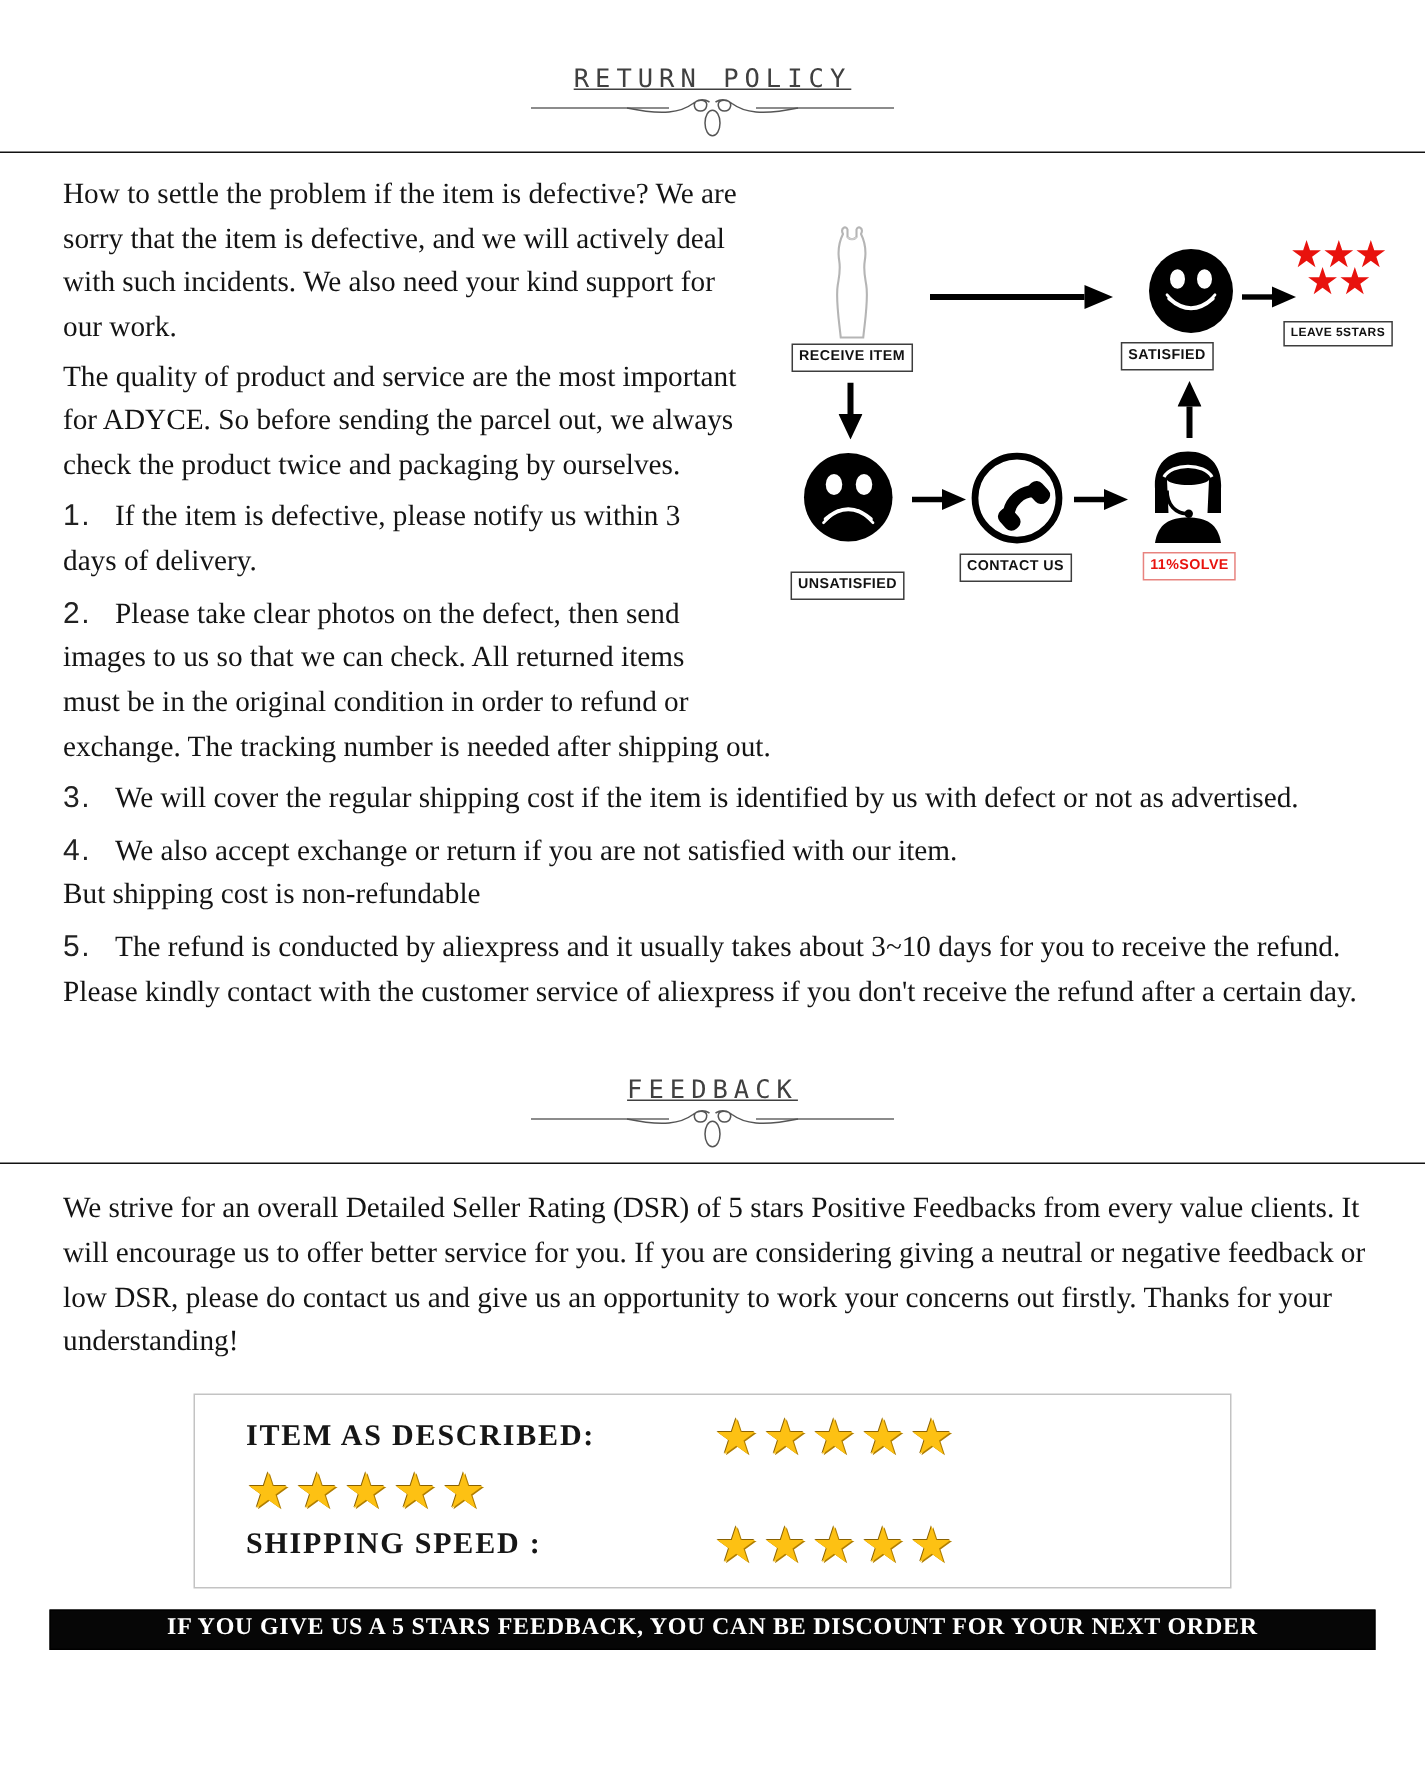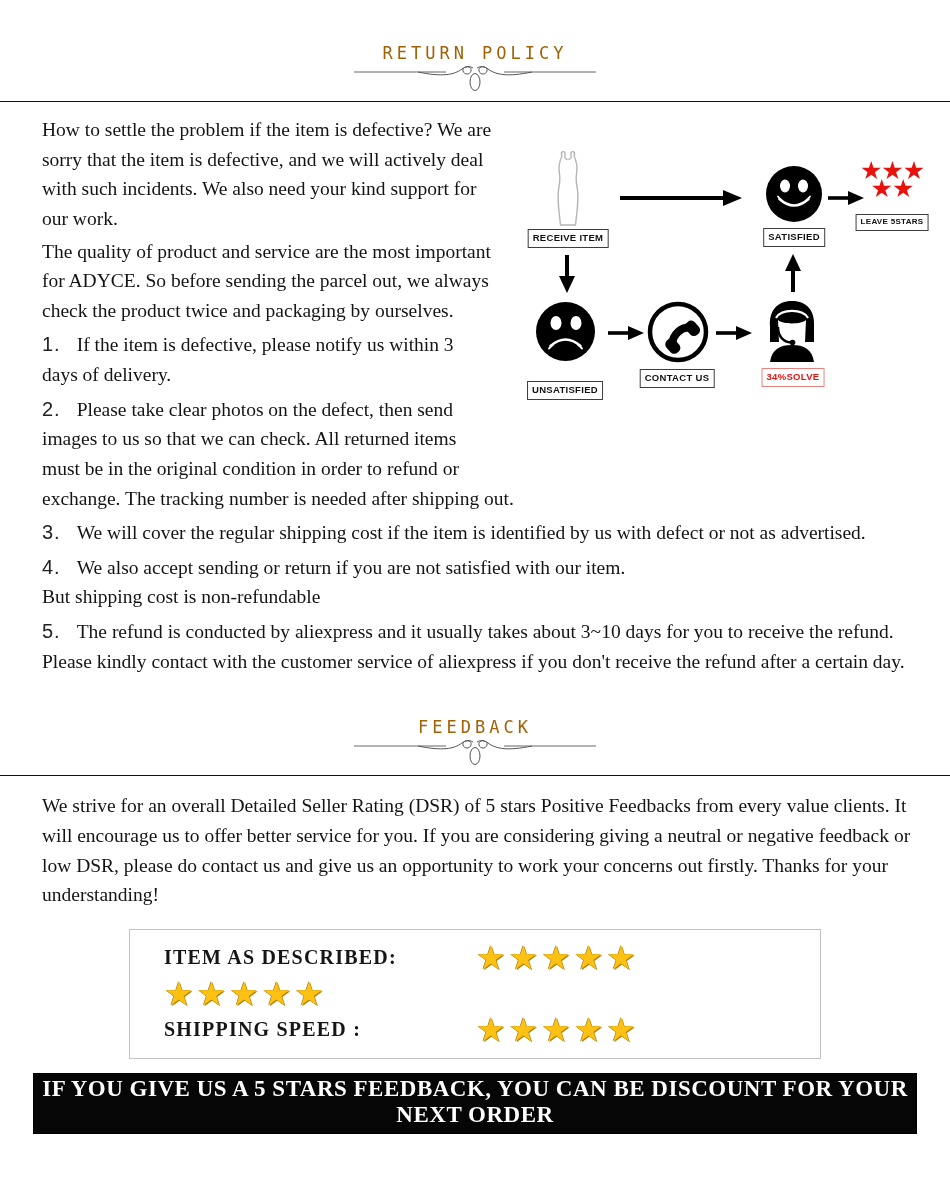--- a/index.html
+++ b/index.html
@@ -7,21 +7,21 @@
   body {
     width:950px; height:1183px; margin:0 auto; position:relative; overflow:hidden;
     font-family:"Liberation Serif", serif; color:#141414;
   }
   
   .section-header { text-align:center; }
   .section-header.first { padding-top:42px; }
   .section-header.second { clear:both; padding-top:36px; }
   .section-title {
     font-family:"DejaVu Sans Mono", monospace; font-weight:400;
-    font-size:17px; letter-spacing:4px; color:#a16207; line-height:22px;
+    font-size:17px; letter-spacing:4px; color:#404040; line-height:22px;text-decoration:underline;
   }
   .flourish { display:block; margin:1px auto 0; }
   hr.rule { border:none; border-top:1.6px solid #111; margin:8px 0 0; }
 
   
   .rp-body { padding:13px 30px 0 42px; font-size:19.5px; line-height:1.52; }
   .para { margin:0 0 3px; }
   .item { margin:4px 0; }
   .item-num {
     font-family:"Liberation Sans", sans-serif; font-size:20px; color:#222;
@@ -53,21 +53,21 @@
     width:312px; font-weight:bold; font-size:20px; letter-spacing:1.2px; color:#161616;
   }
   .rating-stars {
     font-size:33px; line-height:1; letter-spacing:3px; color:#fdc113;
     text-shadow:1px 1px 0 #b07e00, -0.5px -0.5px 0 #8a6100;
     font-family:"DejaVu Sans", sans-serif;
   }
   
   .banner {
     margin:14px 33px 0; background:#060606; color:#ffffff; text-align:center;
-    font-weight:bold; font-size:23px; letter-spacing:.5px; padding:2px 0 5px;
+    font-weight:bold; font-size:16px; letter-spacing:.5px; padding:2px 0 5px;
     border:1px solid #000;
   }
 </style>
 </head>
 <body>
 
 <div class="page">
 
   <div class="section-header first">
     <div class="section-title">RETURN POLICY</div>
@@ -98,21 +98,21 @@
         <polygon points="103,0 122,8 103,16" fill="#000"></polygon>
       </svg>
 
       <svg class="abs" style="left:269px; top:50px;" width="58" height="58" viewBox="0 0 58 58">
         <circle cx="29" cy="29" r="28" fill="#000"></circle>
         <ellipse cx="20" cy="21" rx="5" ry="6.5" fill="#fff"></ellipse>
         <ellipse cx="38" cy="21" rx="5" ry="6.5" fill="#fff"></ellipse>
         <path d="M14.5 34 Q29 47 43.5 34" fill="none" stroke="#fff" stroke-width="2.6" stroke-linecap="round"></path>
         <path d="M13 31.5 L17 36 M45 31.5 L41 36" stroke="#fff" stroke-width="1.8" stroke-linecap="round"></path>
       </svg>
-      <span class="flow-label" style="left:298px; top:113px;text-align:center;">SATISFIED</span>
+      <span class="flow-label" style="left:282px; top:113px;text-align:center;">SATISFIED</span>
 
       <svg class="abs" style="left:332px; top:75px;" width="36" height="16">
         <line x1="0" y1="8" x2="20" y2="8" stroke="#000" stroke-width="3.6"></line>
         <polygon points="20,1 36,8 20,15" fill="#000"></polygon>
       </svg>
 
       <div class="abs red-stars" style="left:396px; top:46px;">
         <span class="r1">★★★</span>
         <span class="r2">★★</span>
       </div>
@@ -153,35 +153,35 @@
       </svg>
 
       <svg class="abs" style="left:266px; top:184px;" width="60" height="64" viewBox="0 0 60 64">
         <circle cx="30" cy="27" r="15" fill="#fff"></circle>
         <path d="M30 2 C15 2 7 12 8 27 L8 43 L17 43 L16 21 C20 25.5 40 25.5 44 21 L43 43 L52 43 L52 27 C53 12 45 2 30 2 Z" fill="#000"></path>
         <path d="M16 28 C16 38 22 43 29 43.5" fill="none" stroke="#000" stroke-width="2.4"></path>
         <circle cx="30.5" cy="43.5" r="2.8" fill="#000"></circle>
         <path d="M14 19 C19 9.5 41 9.5 46 19" fill="none" stroke="#fff" stroke-width="2.2"></path>
         <path d="M8 63 C10 50 18 46 30 46 C42 46 50 50 52 63 Z" fill="#000"></path>
       </svg>
-      <span class="flow-label red" style="left:297px; top:253px;">34%SOLVE</span>
+      <span class="flow-label red" style="left:297px; top:253px;">11%SOLVE</span>
 
       <svg class="abs" style="left:289px; top:139px;" width="16" height="38">
         <polygon points="0,17 8,0 16,17" fill="#000"></polygon>
         <line x1="8" y1="17" x2="8" y2="38" stroke="#000" stroke-width="4"></line>
       </svg>
     </div>
 
     <p class="para">How to settle the problem if the item is defective? We are sorry that the item is defective, and we will actively deal with such incidents. We also need your kind support for our work.</p>
     <p class="para">The quality of product and service are the most important for ADYCE. So before sending the parcel out, we always check the product twice and packaging by ourselves.</p>
 
     <p class="item"><span class="item-num">1.</span><span class="item-text">If the item is defective, please notify us within 3 days of delivery.</span></p>
     <p class="item"><span class="item-num">2.</span><span class="item-text">Please take clear photos on the defect, then send images to us so that we can check. All returned items must be in the original condition in order to refund or exchange. The tracking number is needed after shipping out.</span></p>
     <p class="item"><span class="item-num">3.</span><span class="item-text">We will cover the regular shipping cost if the item is identified by us with defect or not as advertised.</span></p>
-    <p class="item"><span class="item-num">4.</span><span class="item-text">We also accept sending or return if you are not satisfied with our item.
+    <p class="item"><span class="item-num">4.</span><span class="item-text">We also accept exchange or return if you are not satisfied with our item.
 But shipping cost is non-refundable</span></p>
     <p class="item"><span class="item-num">5.</span><span class="item-text">The refund is conducted by aliexpress and it usually takes about 3~10 days for you to receive the refund. Please kindly contact with the customer service of aliexpress if you don't receive the refund after a certain day.</span></p>
   </section>
 
   <div class="section-header second">
     <div class="section-title">FEEDBACK</div>
     <svg class="flourish" width="250" height="28" viewBox="0 0 250 28">
       <g fill="none" stroke="#555" stroke-width="1">
         <path d="M4 7 L96 7" stroke="#666"></path>
         <path d="M246 7 L154 7" stroke="#666"></path>

